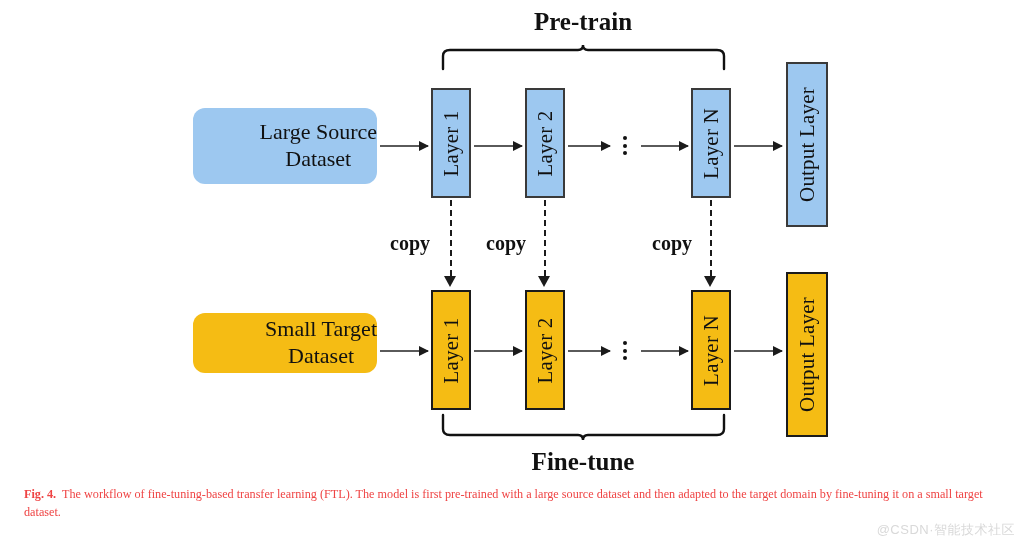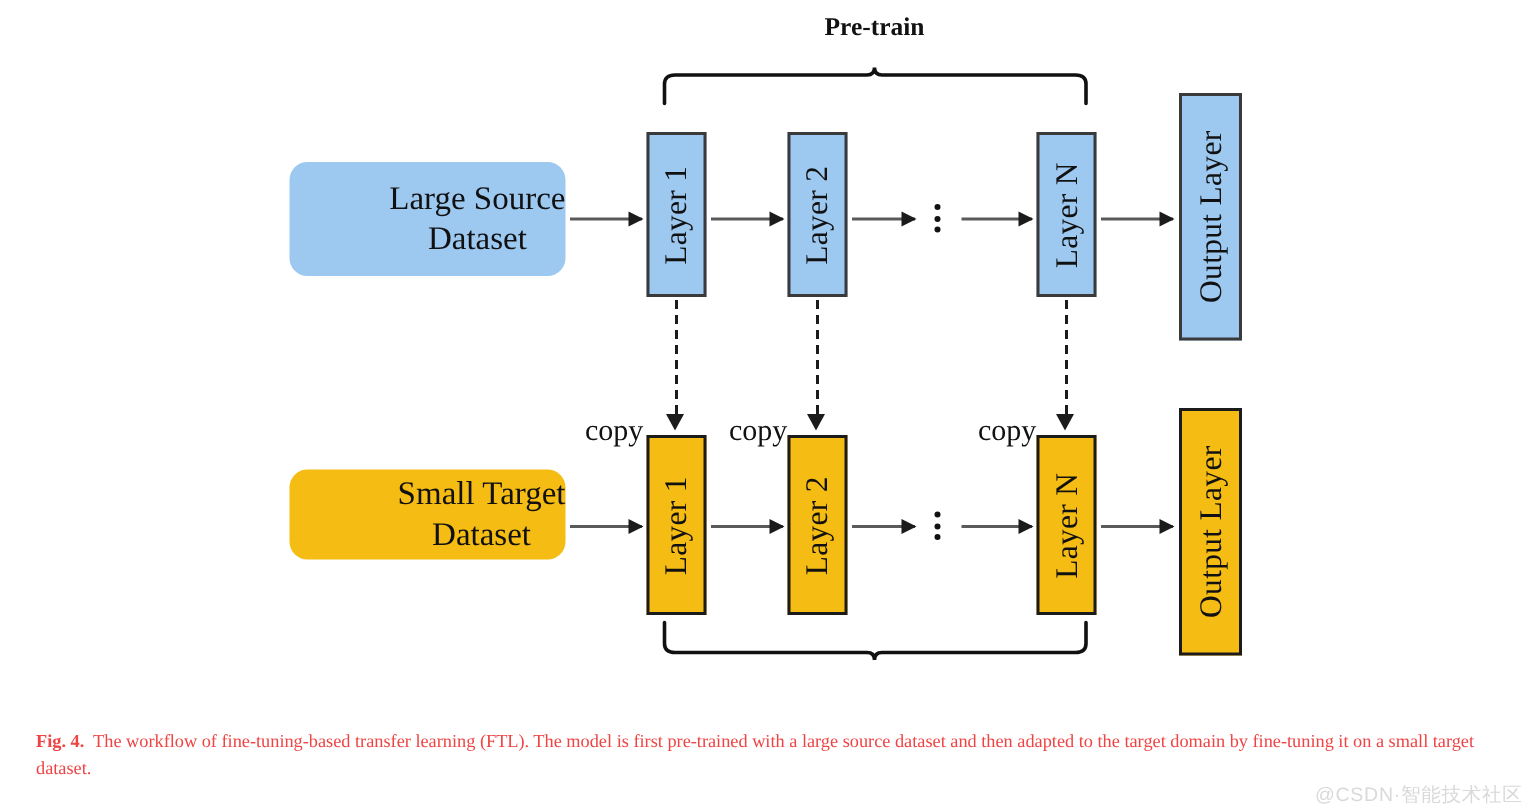--- a/index.html
+++ b/index.html
@@ -95,36 +95,35 @@
     position: absolute;
     width: 0; height: 0;
     border-left: 6px solid transparent;
     border-right: 6px solid transparent;
     border-top: 11px solid #1b1b1b;
   }
 
   
   .copy-label {
     position: absolute;
-    font-weight: normal;
+    font-weight: bold;
     font-size: 20px;
     color: #111111;
     font-family: "Liberation Serif", "DejaVu Serif", serif;
     white-space: nowrap;
-    margin-top: 44px;
   }
 
   
   .brace-svg { position: absolute; overflow: visible; }
 
   
   .phase-title {
     position: absolute;
     font-weight: bold;
-    font-size: 17px;
+    font-size: 25px;
     color: #111111;
     text-align: center;
     white-space: nowrap;
     font-family: "Liberation Serif", "DejaVu Serif", serif;
   }
 
   
   .vdots {
     position: absolute;
     display: flex;
@@ -264,20 +263,21 @@
   <div class="harrow" style="left:734px; top:350px; width:48px;"></div>
 
   <div class="layer-box out-yellow out-box" style="left:786px; top:272px; width:42px; height:165px;">
     <span class="vtext">Output Layer</span>
   </div>
 
   <svg class="brace-svg" style="left:440px; top:414px;" width="290" height="28">
     <path d="M 3 1 L 3 15 Q 3 21 10 21 L 138 21 Q 143 21 143 26 Q 143 21 148 21 L 277 21 Q 284 21 284 15 L 284 1" fill="none" stroke="#111111" stroke-width="2.4" stroke-linecap="round"></path>
   </svg>
 
+  <div class="phase-title" style="left:443px; top:448px; width:280px;">Fine-tune</div>
 
   <div class="caption">
     <b>Fig. 4.</b><span>&nbsp; </span><span>The workflow of fine-tuning-based transfer learning (FTL). The model is first pre-trained with a large source dataset and then adapted to the target domain by fine-tuning it on a small target dataset.</span>
   </div>
 
   <div class="watermark">@CSDN·智能技术社区</div>
 
 </div>
 
 </body></html>

